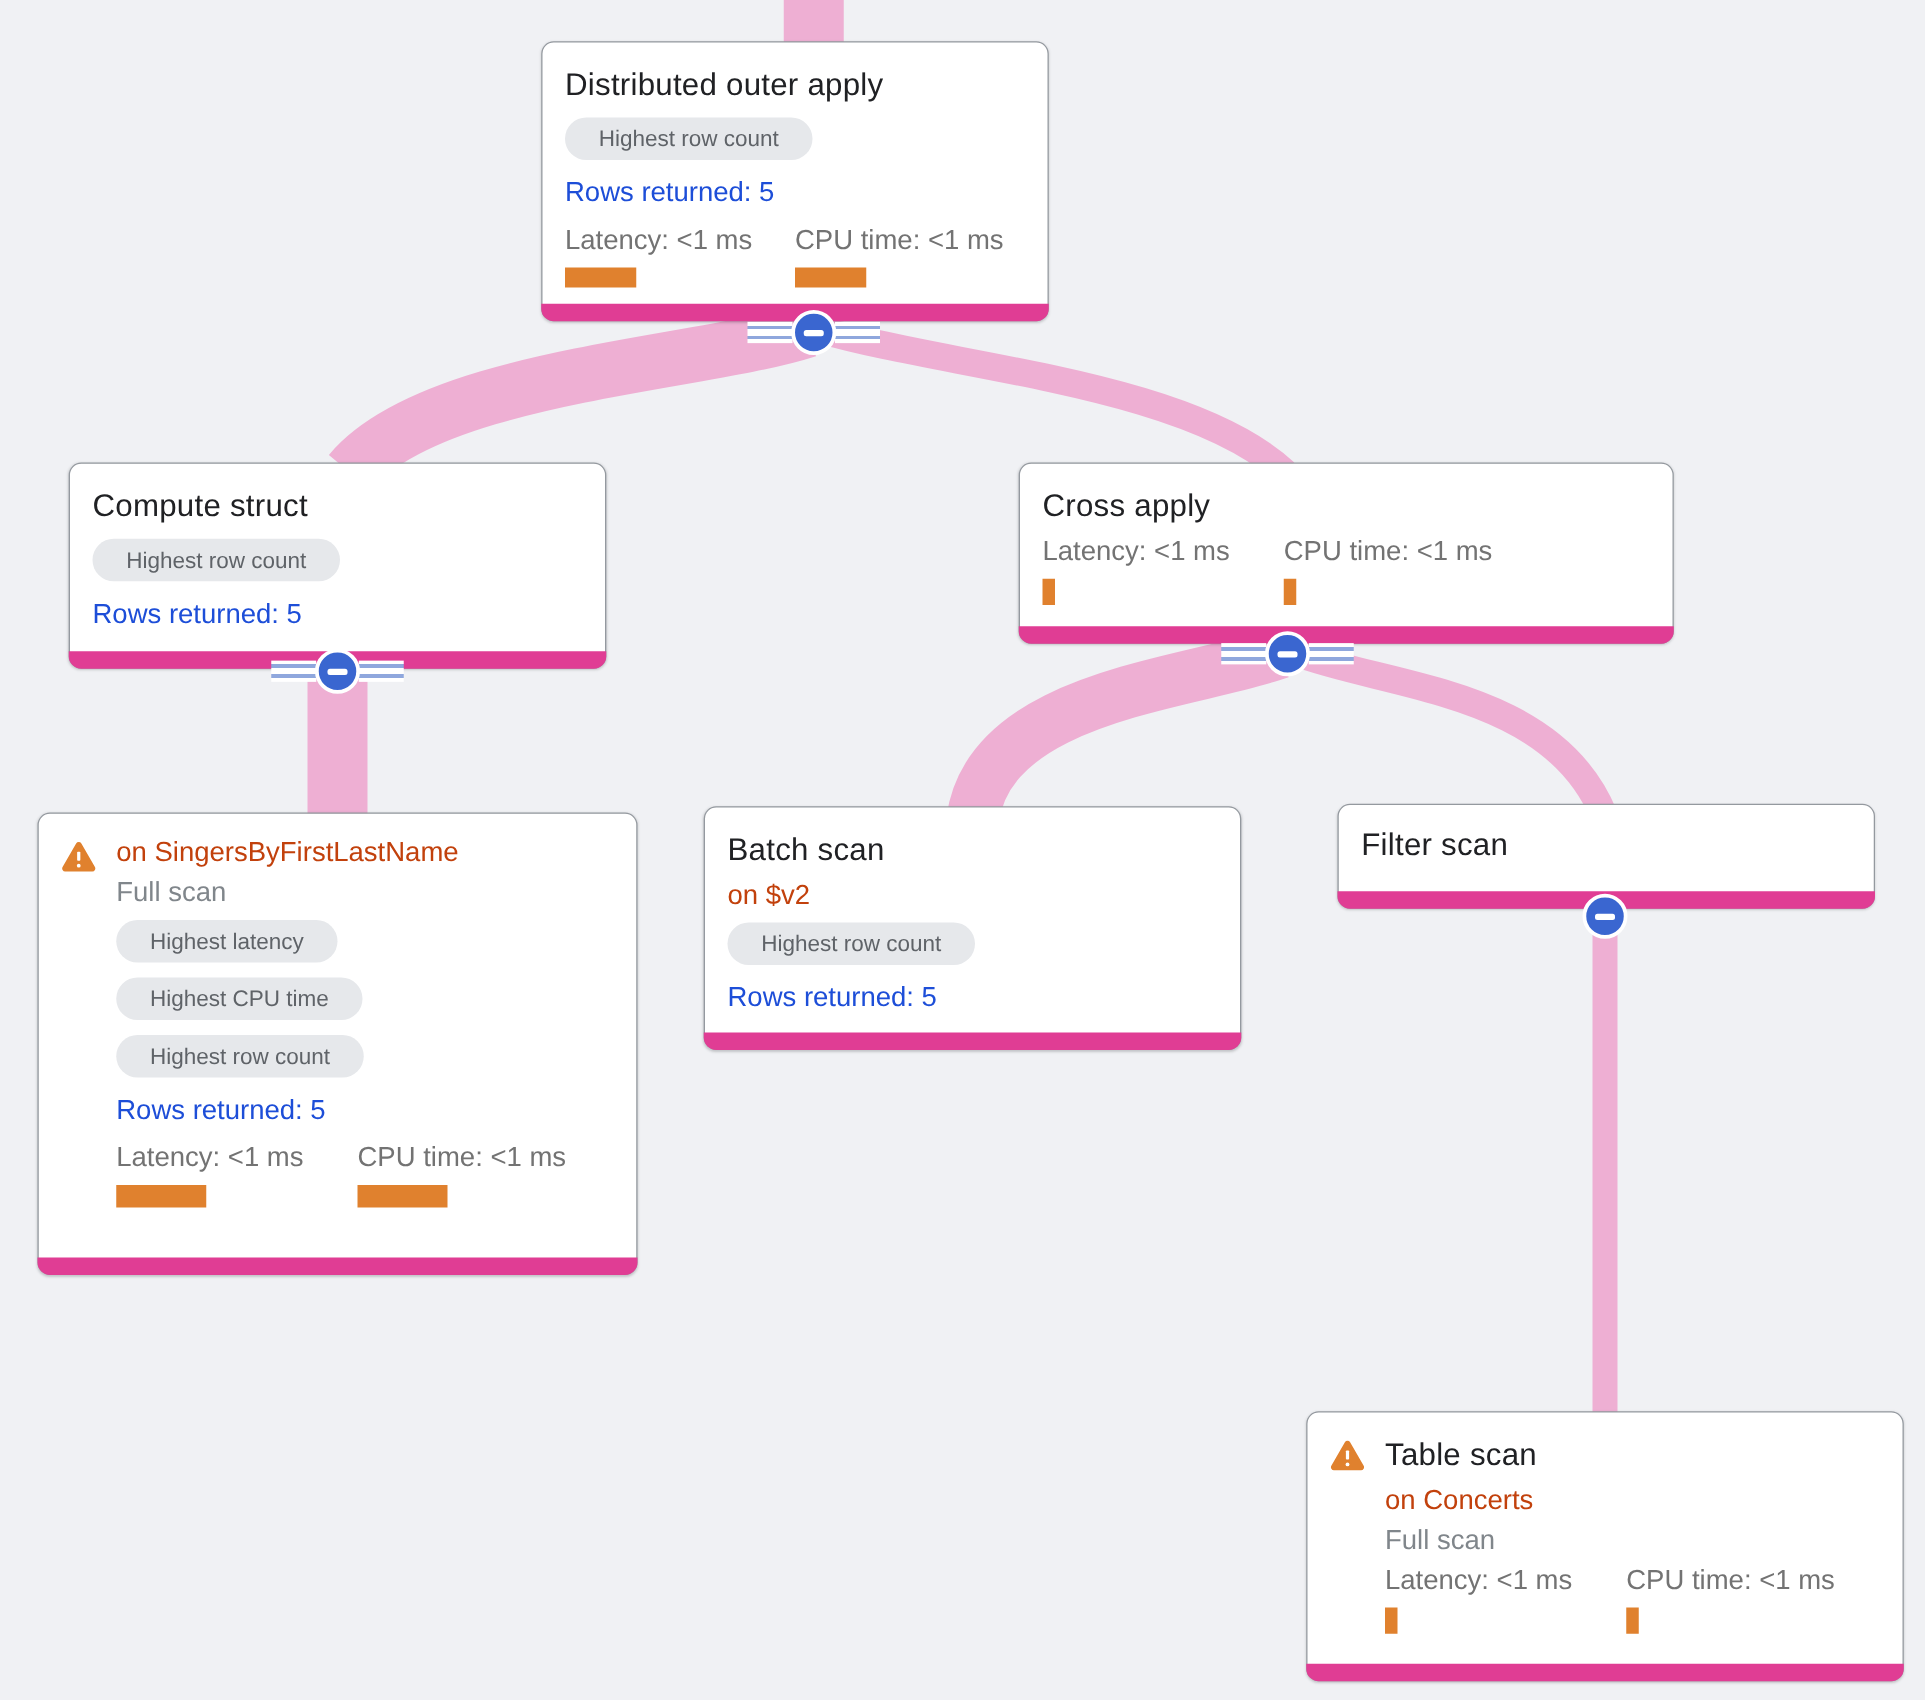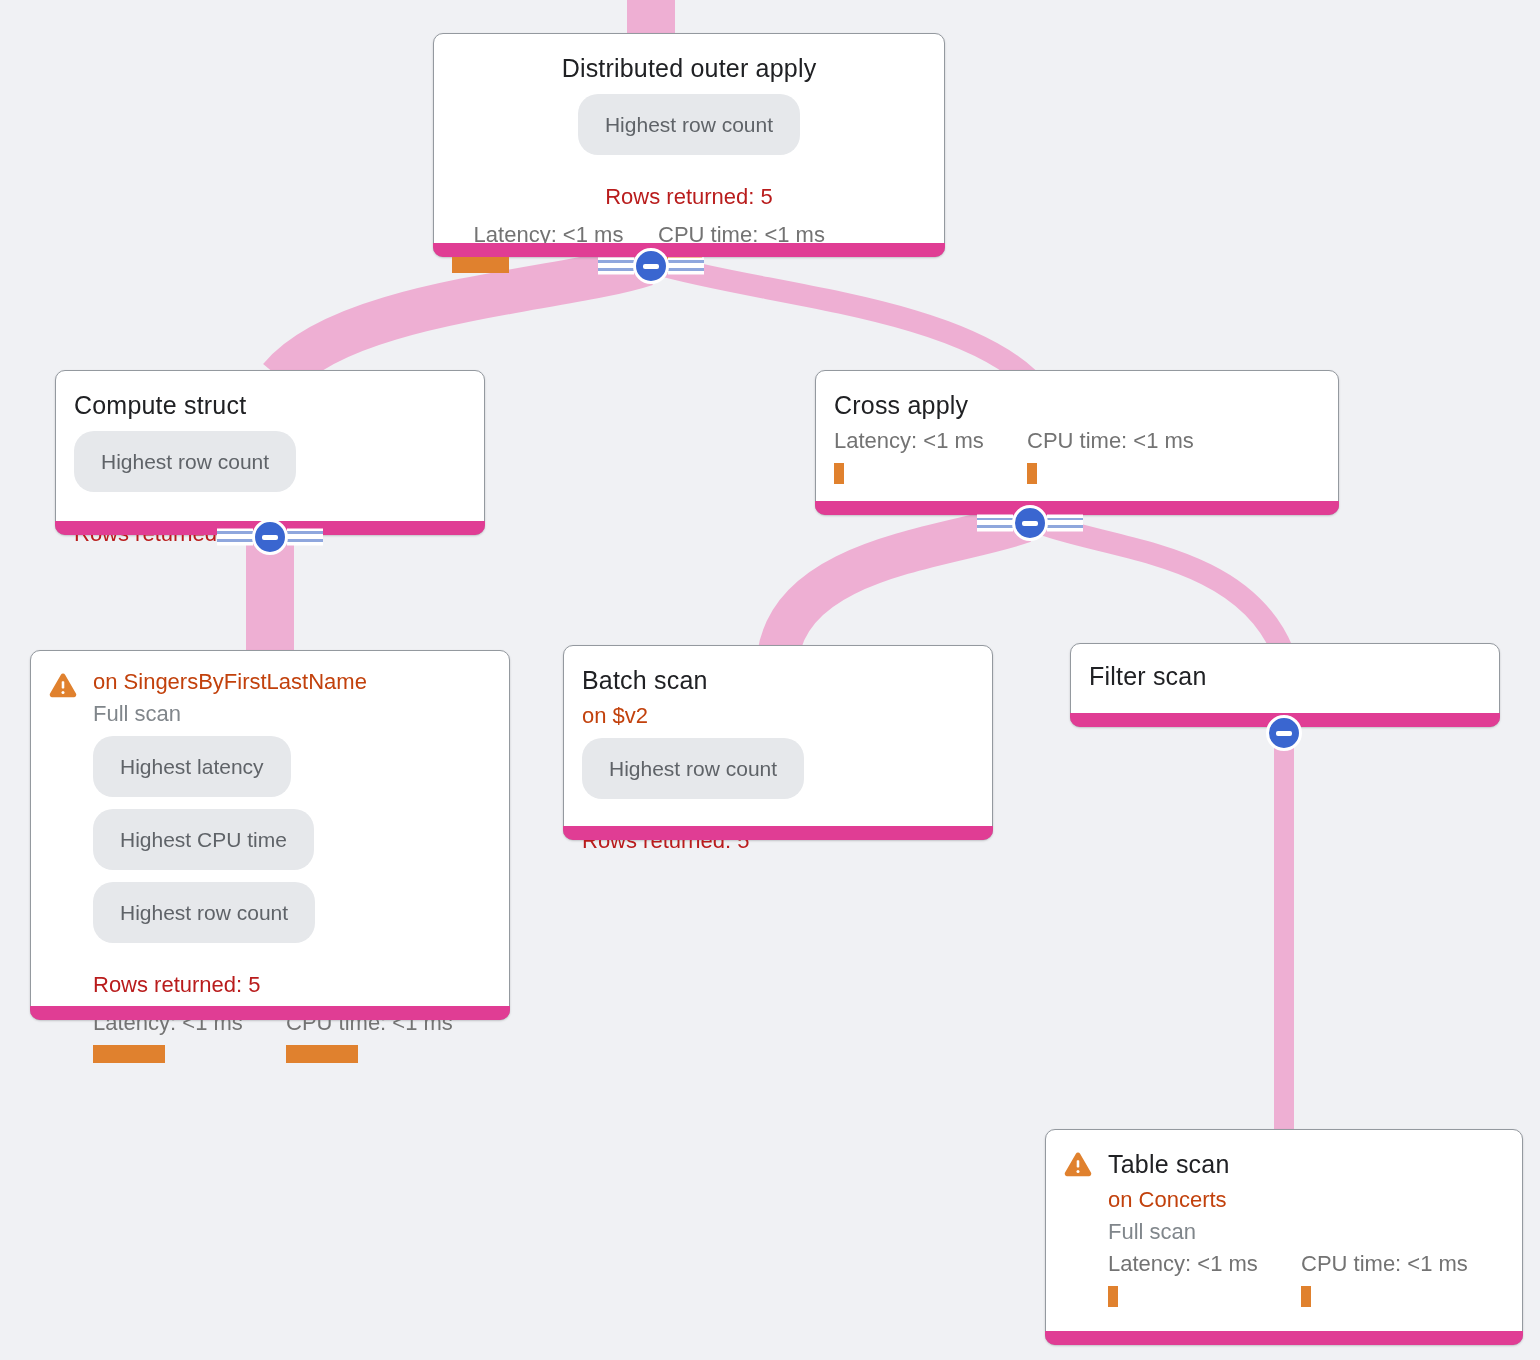--- a/index.html
+++ b/index.html
@@ -36,29 +36,29 @@
     color: #202124;
     letter-spacing: .2px;
     margin: 4px 0 8px 0;
   }
   .sub { font-size: 22px; color: #c2410c; margin: 2px 0 6px 0; }
   .muted { color: #80868b; }
   .badge {
     display: inline-block;
     background: #e6e8eb;
     color: #5f6368;
-    font-size: 21px;
+    font-size: 18px;
     line-height: 1;
-    padding: 20px 27px;
+    padding: 8px 27px;
     border-radius: 20px;
     margin: 3px 0 9px 0;
     white-space: nowrap;
   }
   .badge-row { line-height: 1; }
-  .rows { font-size: 22px; color: #b91c1c; margin: 20px 0 6px 0; }
+  .rows { font-size: 22px; color: #1d4ed8; margin: 4px 0 6px 0; }
   .metrics { display: flex; margin-top: 12px; }
   .metric { width: 193px; }
   .metric-label { font-size: 22px; color: #737373; margin-bottom: 9px; }
   .bar { background: #e0812e; }
   .bar-wide { width: 57px; height: 16px; }
   .bar-med  { width: 72px; height: 18px; }
   .bar-tiny { width: 10px; height: 21px; }
 
   .card-flex { display: flex; }
   .icon-col { width: 44px; flex: none; padding-top: 6px; }
@@ -113,21 +113,21 @@
       <path d="M 651 -4 L 651 40" stroke-width="48"></path>
       <path d="M 646 264 C 560 292, 345 300, 280 378" stroke-width="44"></path>
       <path d="M 657 264 C 760 294, 950 306, 1028 378" stroke-width="22"></path>
       <path d="M 270 532 L 270 662" stroke-width="48"></path>
       <path d="M 1024 522 C 950 548, 792 556, 778 656" stroke-width="42"></path>
       <path d="M 1036 522 C 1110 550, 1242 552, 1283 652" stroke-width="22"></path>
       <path d="M 1284 728 L 1284 1140" stroke-width="20"></path>
     </g>
   </svg>
 
-  <div class="card" style="left:433px; top:33px; width:512px; height:224px;text-align:center;">
+  <div class="card" style="left:433px; top:33px; width:406px; height:224px;">
     <div class="title">Distributed outer apply</div>
     <div class="badge-row"><span class="badge">Highest row count</span></div>
     <div class="rows">Rows returned: 5</div>
     <div class="metrics">
       <div class="metric">
         <div class="metric-label">Latency: &lt;1 ms</div>
         <div class="bar bar-wide"></div>
       </div>
       <div class="metric">
         <div class="metric-label">CPU time: &lt;1 ms</div>

